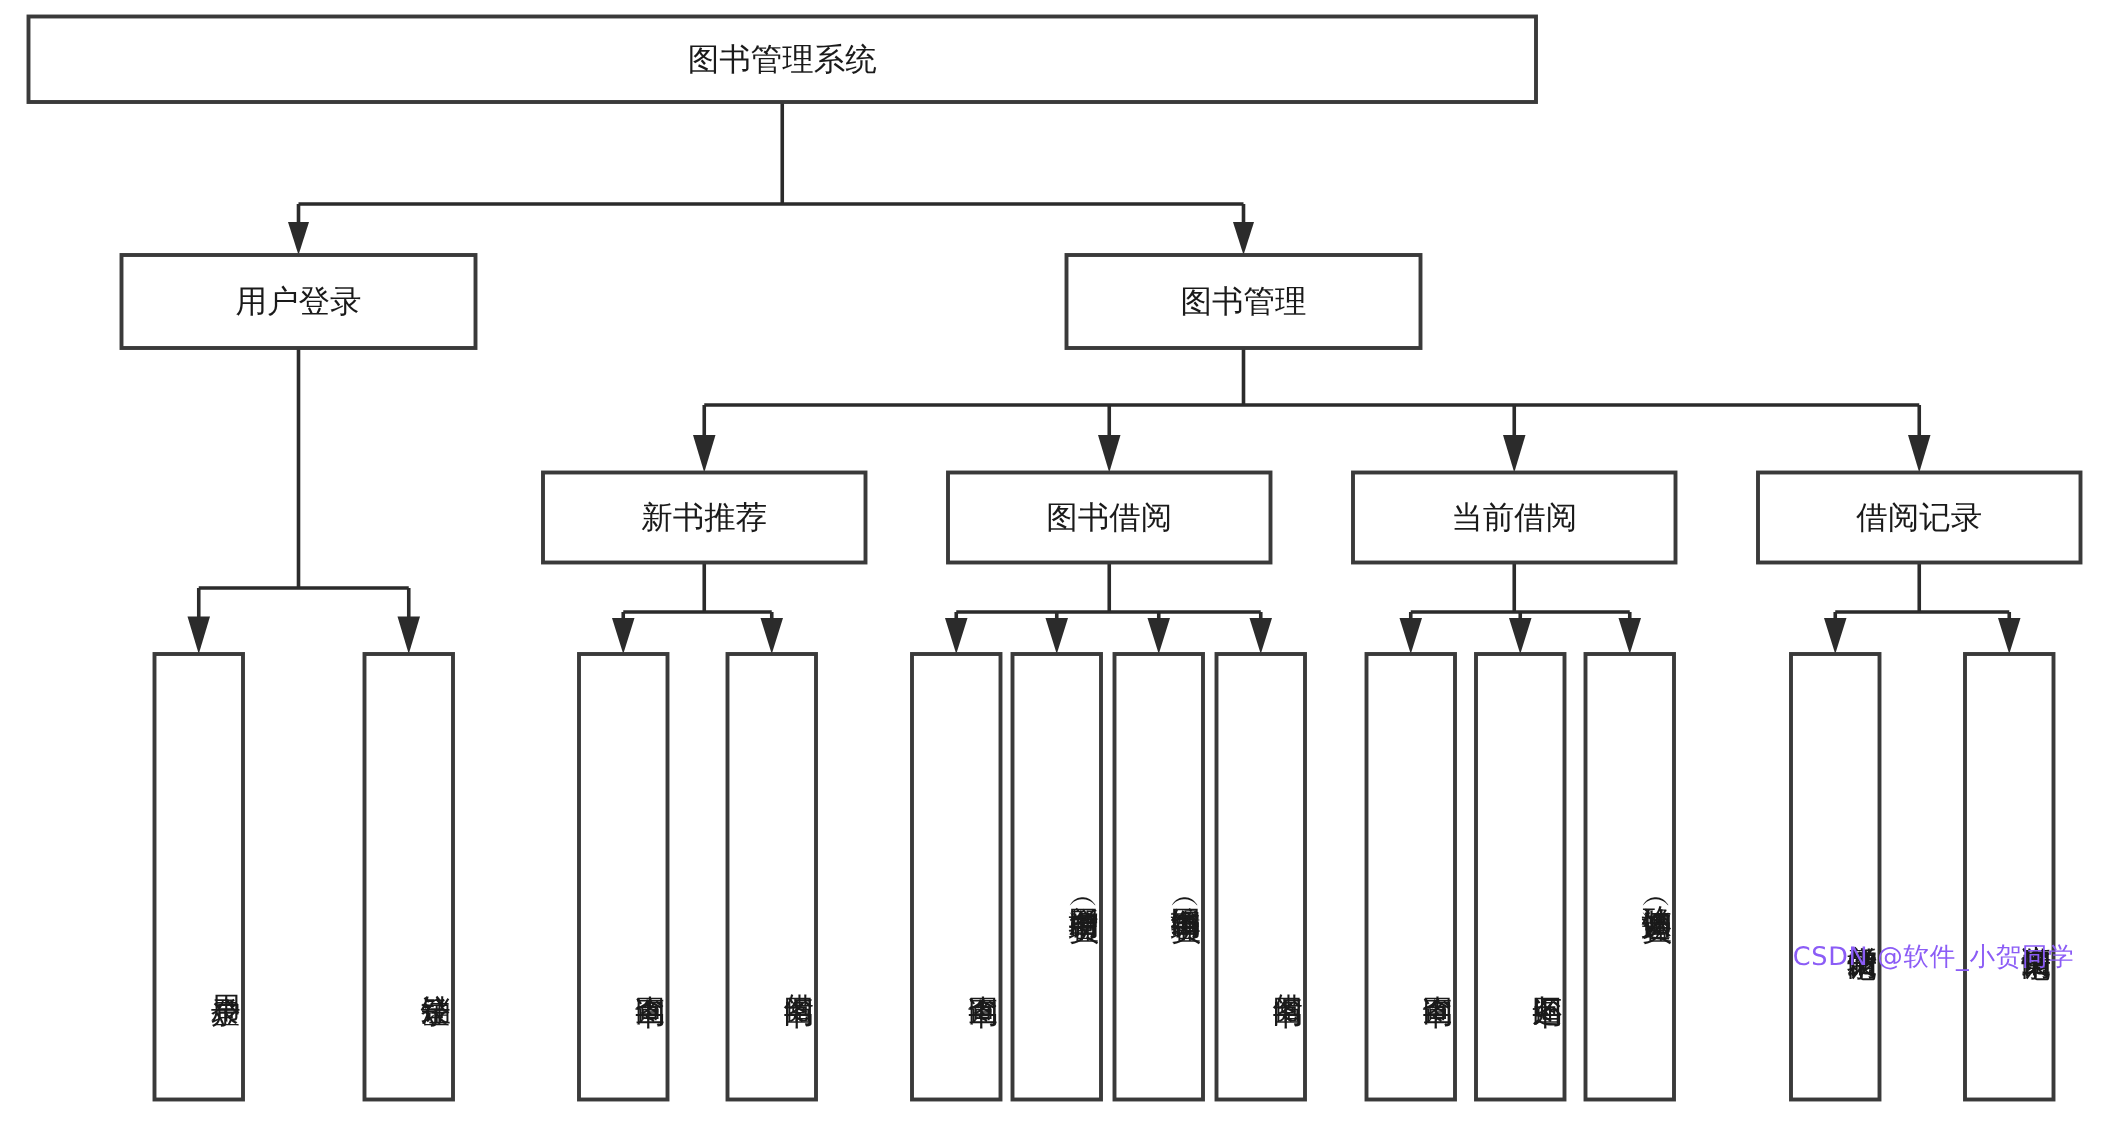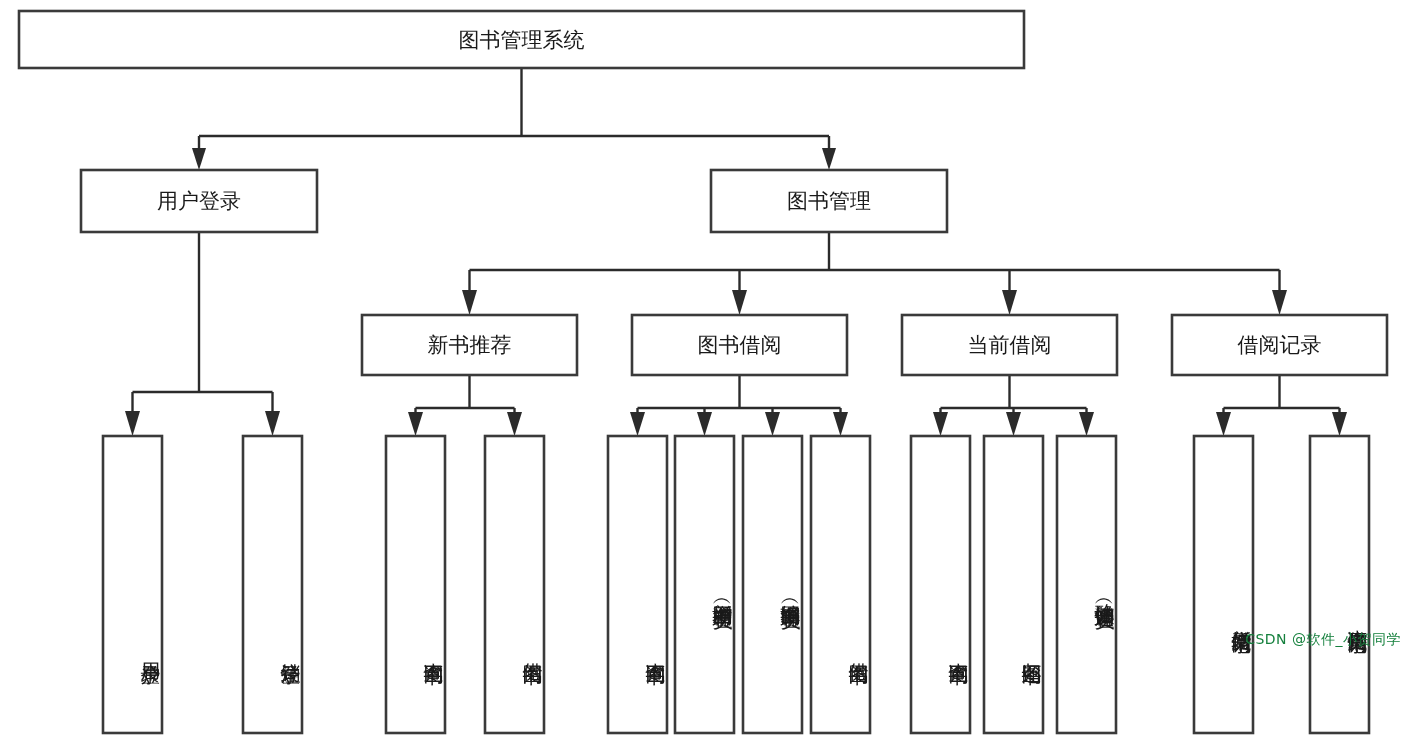--- a/index.html
+++ b/index.html
@@ -60,25 +60,25 @@
     letter-spacing: 1px;
     display: flex;
     align-items: flex-start;
     justify-content: center;
     white-space: nowrap;
     pointer-events: none;
     user-select: none;
   }
   .watermark {
     position: absolute;
-    right: 4px;
+    right: 22px;
     bottom: 6px;
     font-family: "DejaVu Sans", "Liberation Sans", sans-serif;
-    font-size: 14px;
-    color: #15803d;
+    font-size: 17px;
+    color: #8b5cf6;
     letter-spacing: 0.5px;
     white-space: nowrap;
   }
 </style>
 </head>
 <body>
 
 <div id="diagram-root">
 
   <svg class="flow" viewBox="0 0 1405 747">

